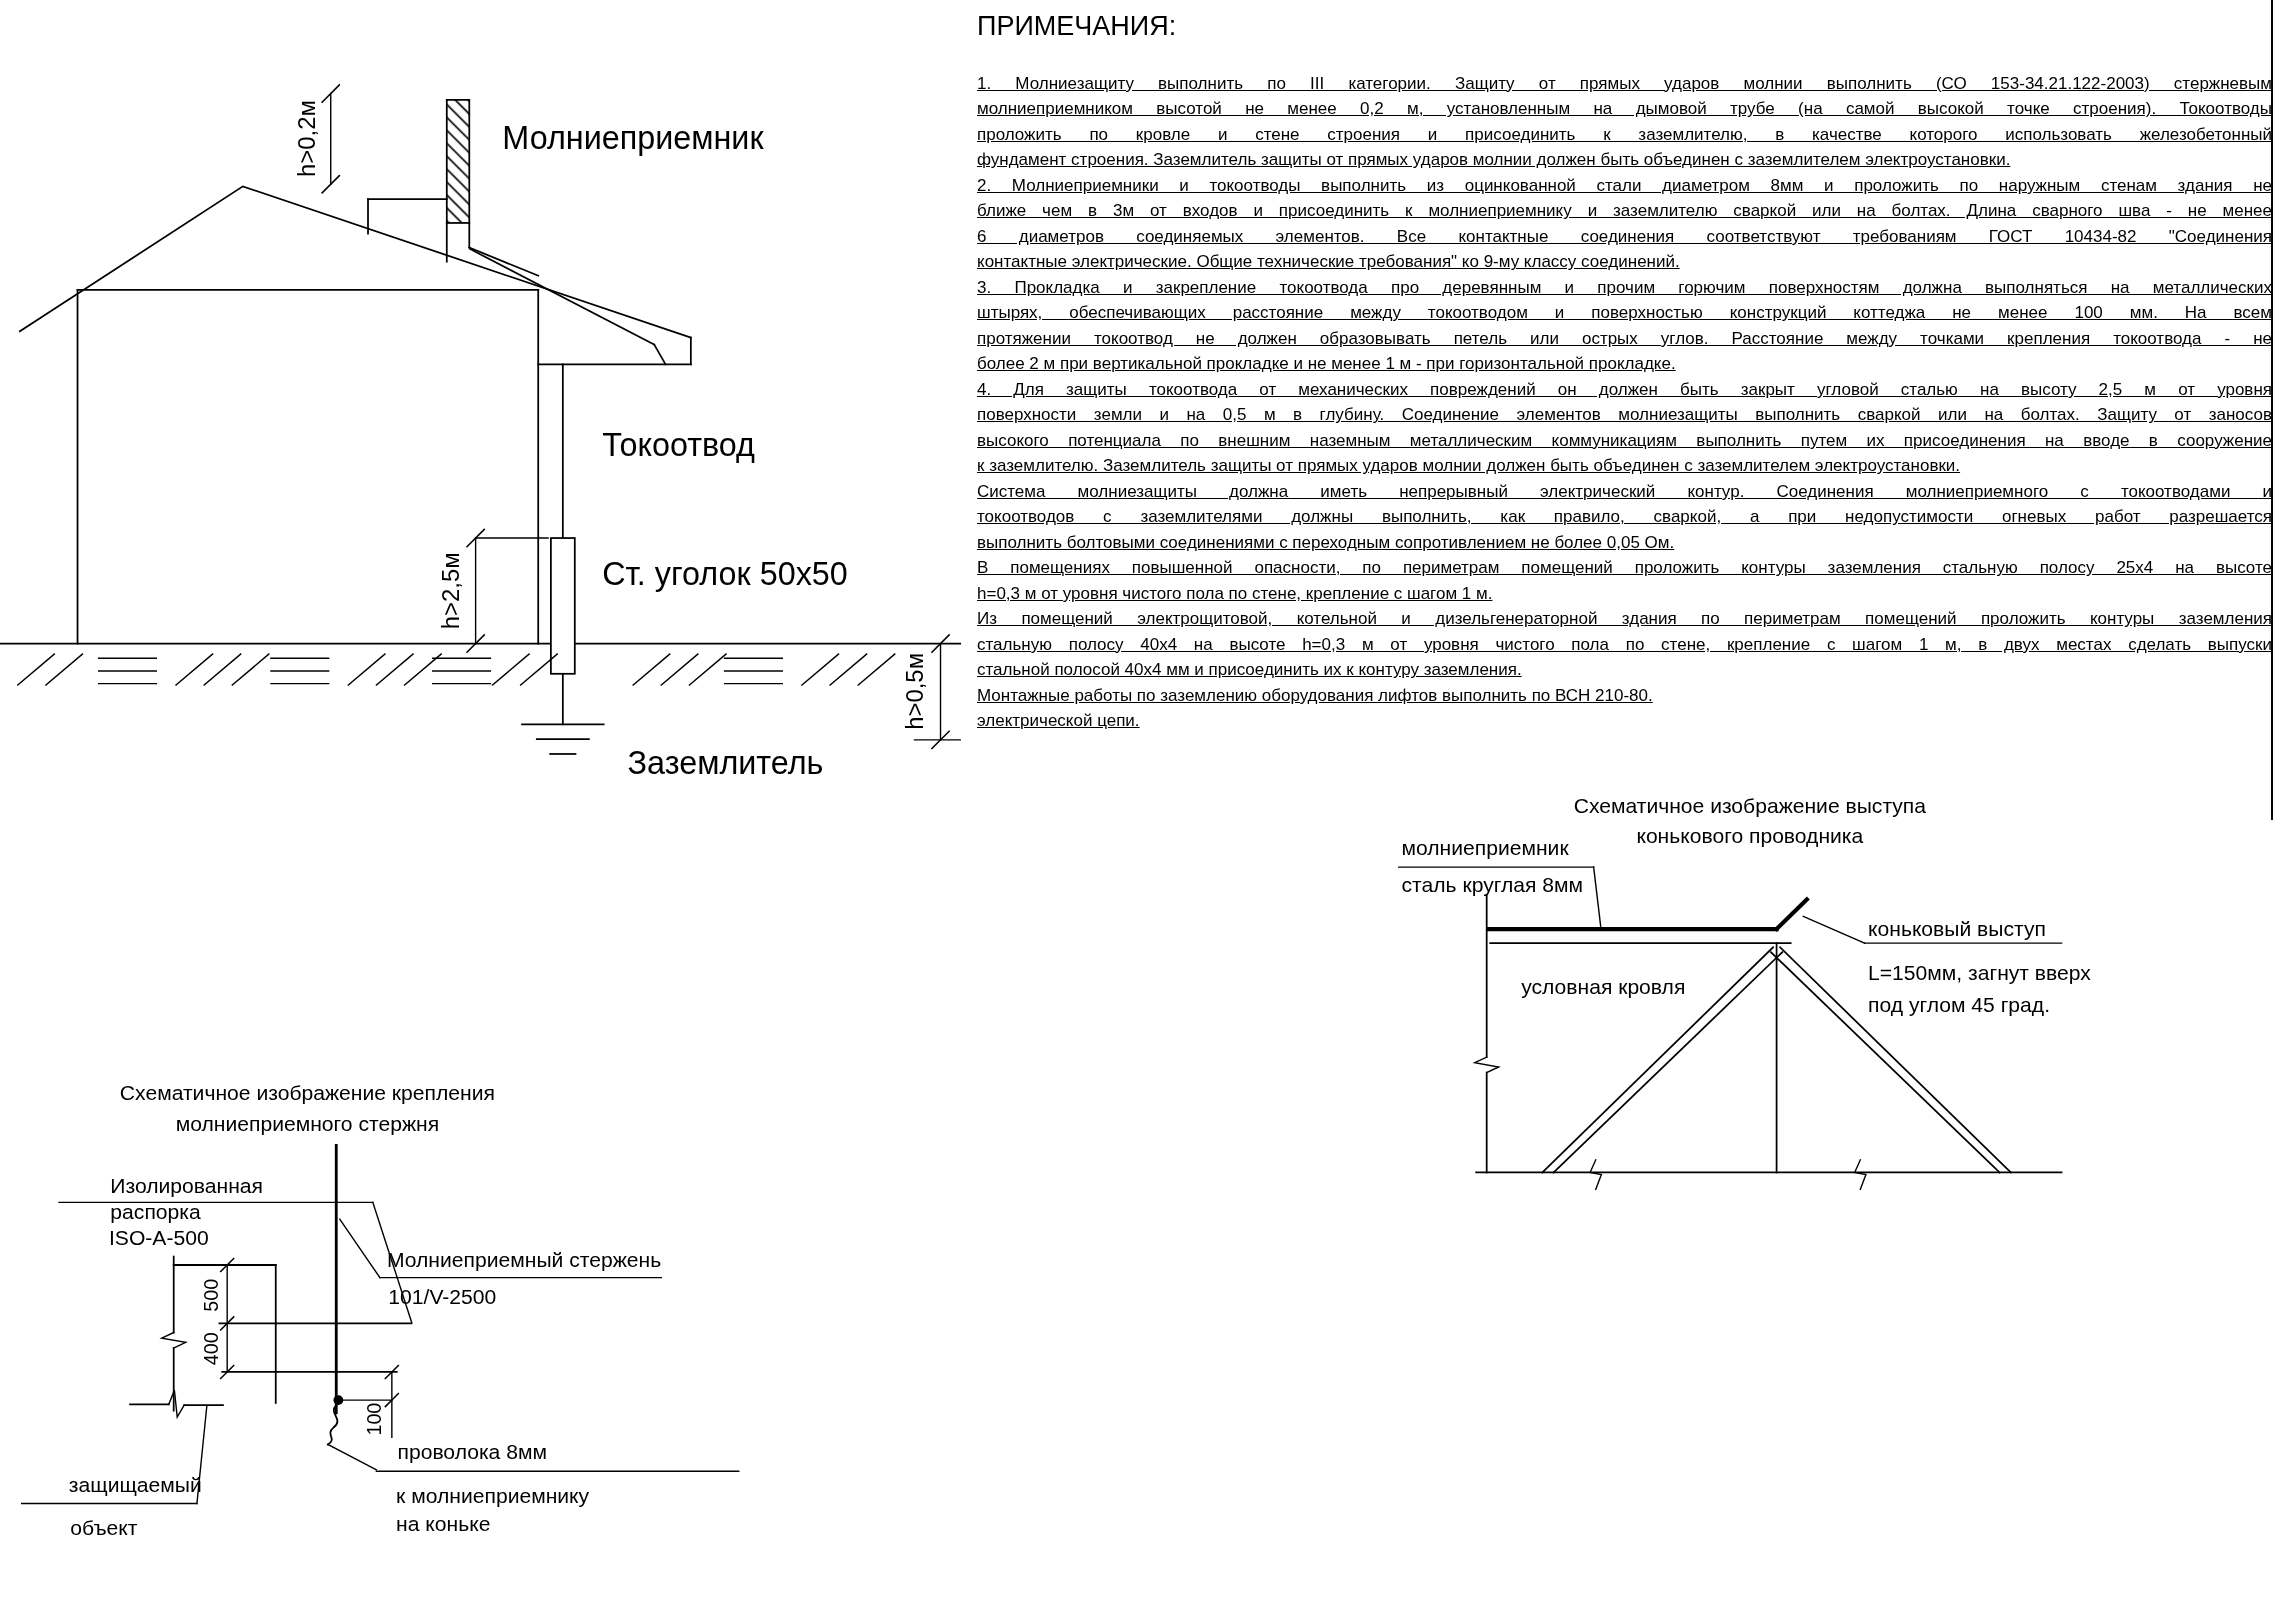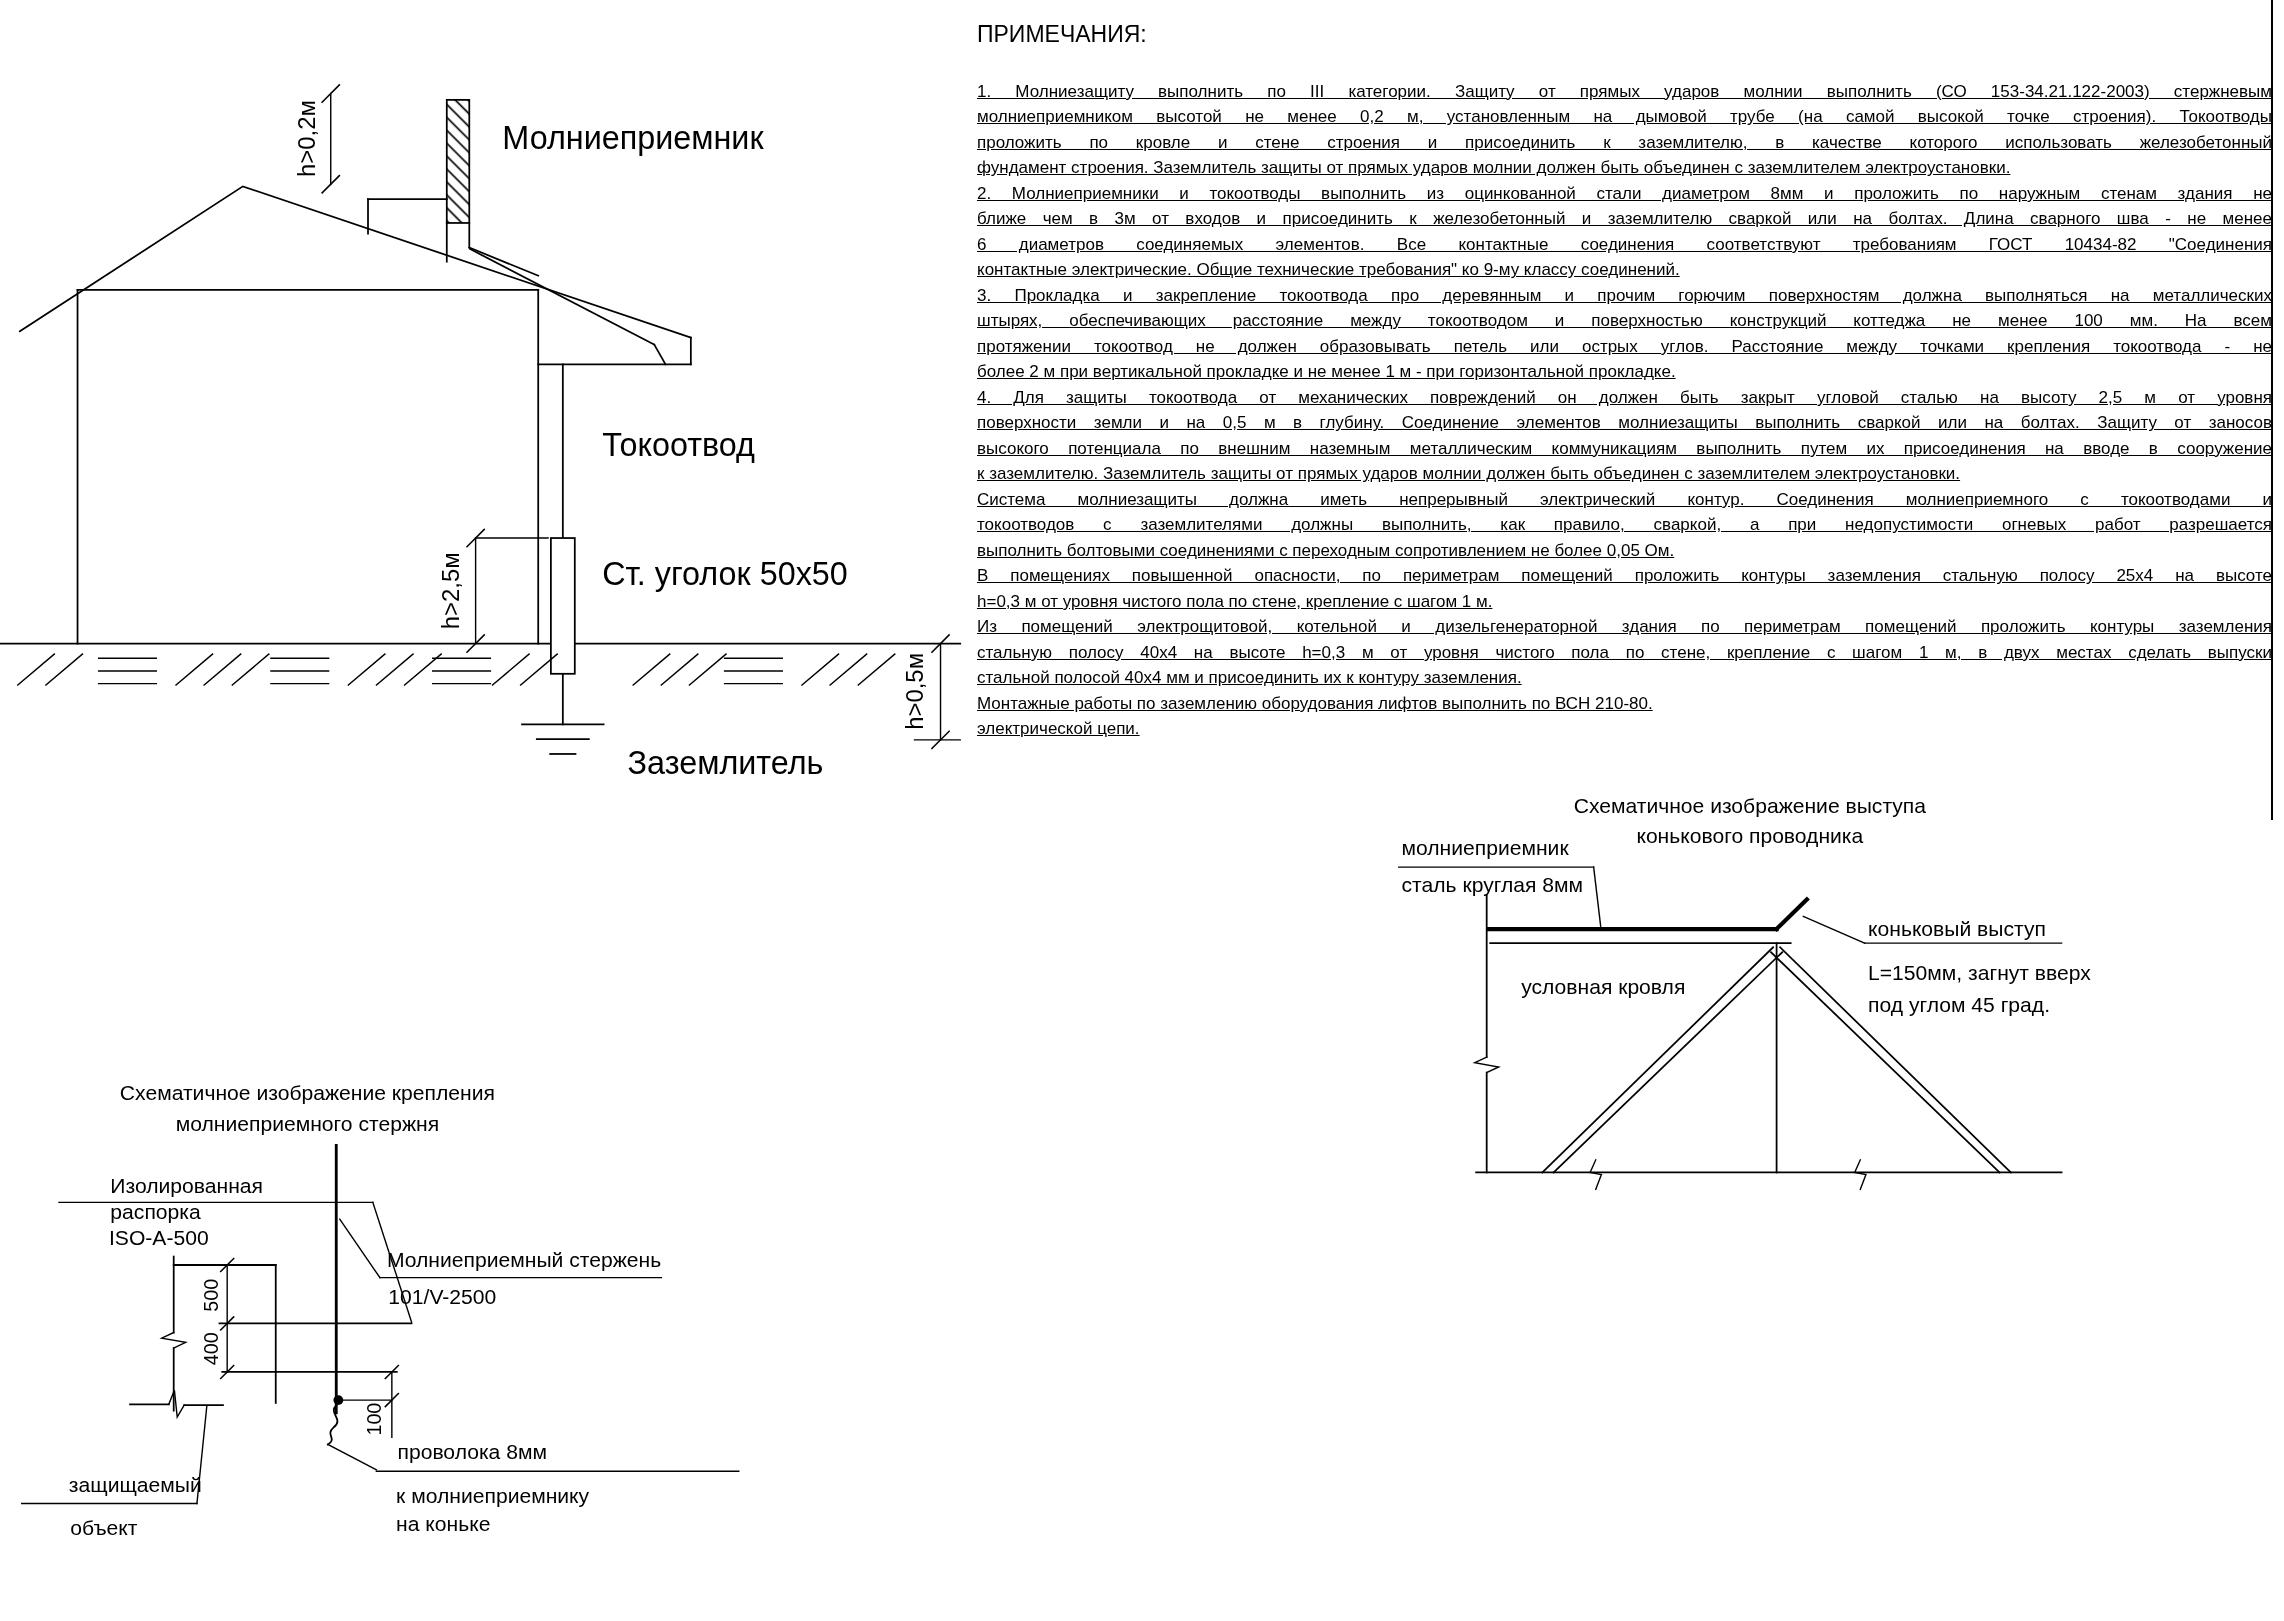--- a/index.html
+++ b/index.html
@@ -11,21 +11,21 @@
   .thk{stroke-width:6;}
   .med{stroke-width:4;}
   .tick{stroke:#000;stroke-width:2.2;}
   .txt{fill:#000;font-family:"Liberation Sans",sans-serif;}
   .lbl-big{font-size:46px;}
   .lbl{font-size:30px;}
   .dimtxt{font-size:34px;}
   .dimtxt-s{font-size:28px;}
   .ttl{font-size:30px;}
   .notes{position:absolute;left:977px;top:9.9px;width:1295px;}
-  .notes-heading{font-size:23px;line-height:25px;margin:12px 0 32px 0;}
+  .notes-heading{font-size:27px;line-height:25px;margin:4px 0 32px 0;}
   .note-line{font-size:17px;line-height:25.5px;height:25.5px;white-space:normal;
              text-align:justify;overflow:visible;text-decoration:underline;}
   .note-line.jl{text-align:justify;text-align-last:justify;}
   .note-line.last{text-align:right;text-align-last:left;}
   .frame-line{position:absolute;left:2271px;top:0;width:1.8px;height:820px;background:#000;}
 </style>
 </head>
 <body>
 
 <div class="page">
@@ -128,21 +128,21 @@
   </svg>
 
   <div class="notes">
     <div class="notes-heading">ПРИМЕЧАНИЯ:</div>
     <div id="notes-body">
         <div class="note-line jl">1. Молниезащиту выполнить по III категории. Защиту от прямых ударов молнии выполнить (СО 153-34.21.122-2003) стержневым</div>
         <div class="note-line jl">молниеприемником высотой не менее 0,2 м, установленным на дымовой трубе (на самой высокой точке строения). Токоотводы</div>
         <div class="note-line jl">проложить по кровле и стене строения и присоединить к заземлителю, в качестве которого использовать железобетонный</div>
         <div class="note-line last">фундамент строения. Заземлитель защиты от прямых ударов молнии должен быть объединен с заземлителем электроустановки.</div>
         <div class="note-line jl">2. Молниеприемники и токоотводы выполнить из оцинкованной стали диаметром 8мм и проложить по наружным стенам здания не</div>
-        <div class="note-line jl">ближе чем в 3м от входов и присоединить к железобетонный и заземлителю сваркой или на болтах. Длина сварного шва - не менее</div>
+        <div class="note-line jl">ближе чем в 3м от входов и присоединить к молниеприемнику и заземлителю сваркой или на болтах. Длина сварного шва - не менее</div>
         <div class="note-line jl">6 диаметров соединяемых элементов. Все контактные соединения соответствуют требованиям ГОСТ 10434-82 "Соединения</div>
         <div class="note-line last">контактные электрические. Общие технические требования" ко 9-му классу соединений.</div>
         <div class="note-line jl">3. Прокладка и закрепление токоотвода про деревянным и прочим горючим поверхностям должна выполняться на металлических</div>
         <div class="note-line jl">штырях, обеспечивающих расстояние между токоотводом и поверхностью конструкций коттеджа не менее 100 мм. На всем</div>
         <div class="note-line jl">протяжении токоотвод не должен образовывать петель или острых углов. Расстояние между точками крепления токоотвода - не</div>
         <div class="note-line last">более 2 м при вертикальной прокладке и не менее 1 м - при горизонтальной прокладке.</div>
         <div class="note-line jl">4. Для защиты токоотвода от механических повреждений он должен быть закрыт угловой сталью на высоту 2,5 м от уровня</div>
         <div class="note-line jl">поверхности земли и на 0,5 м в глубину. Соединение элементов молниезащиты выполнить сваркой или на болтах. Защиту от заносов</div>
         <div class="note-line jl">высокого потенциала по внешним наземным металлическим коммуникациям выполнить путем их присоединения на вводе в сооружение</div>
         <div class="note-line last">к заземлителю. Заземлитель защиты от прямых ударов молнии должен быть объединен с заземлителем электроустановки.</div>

